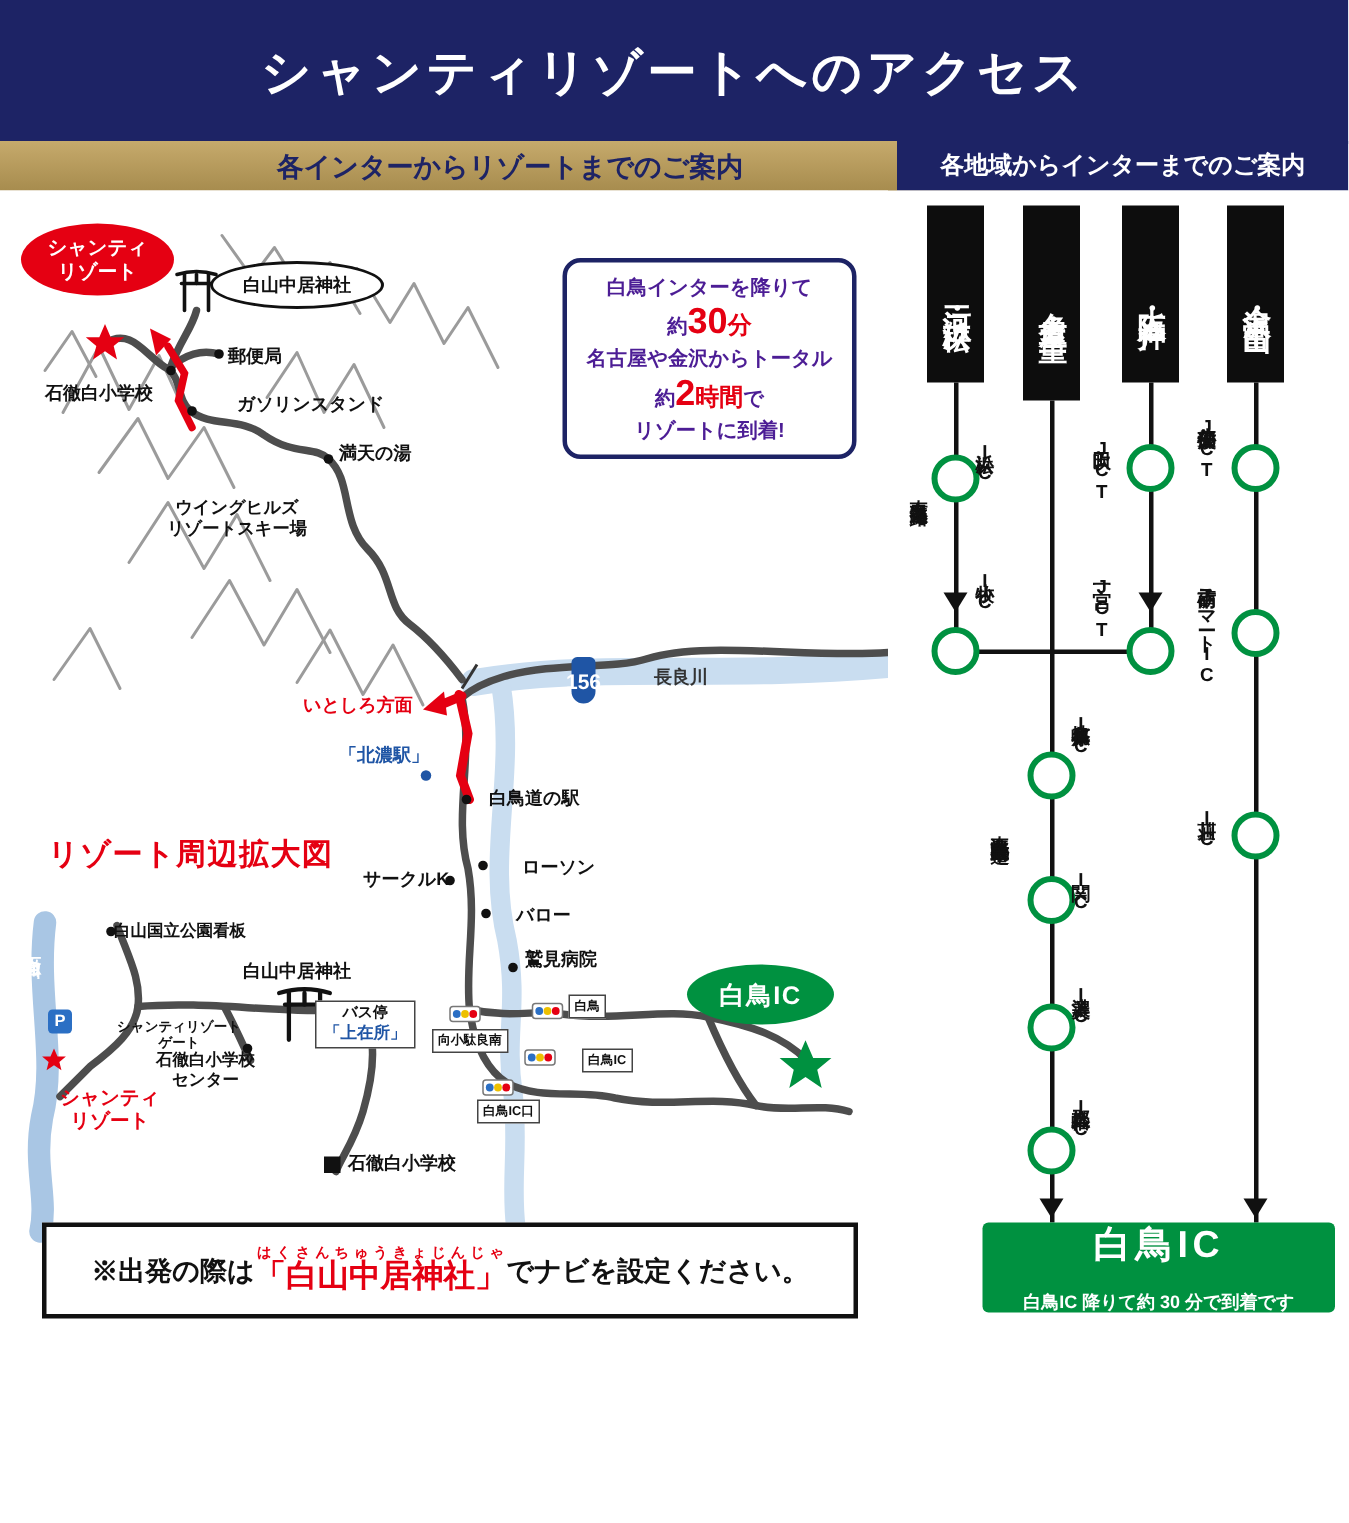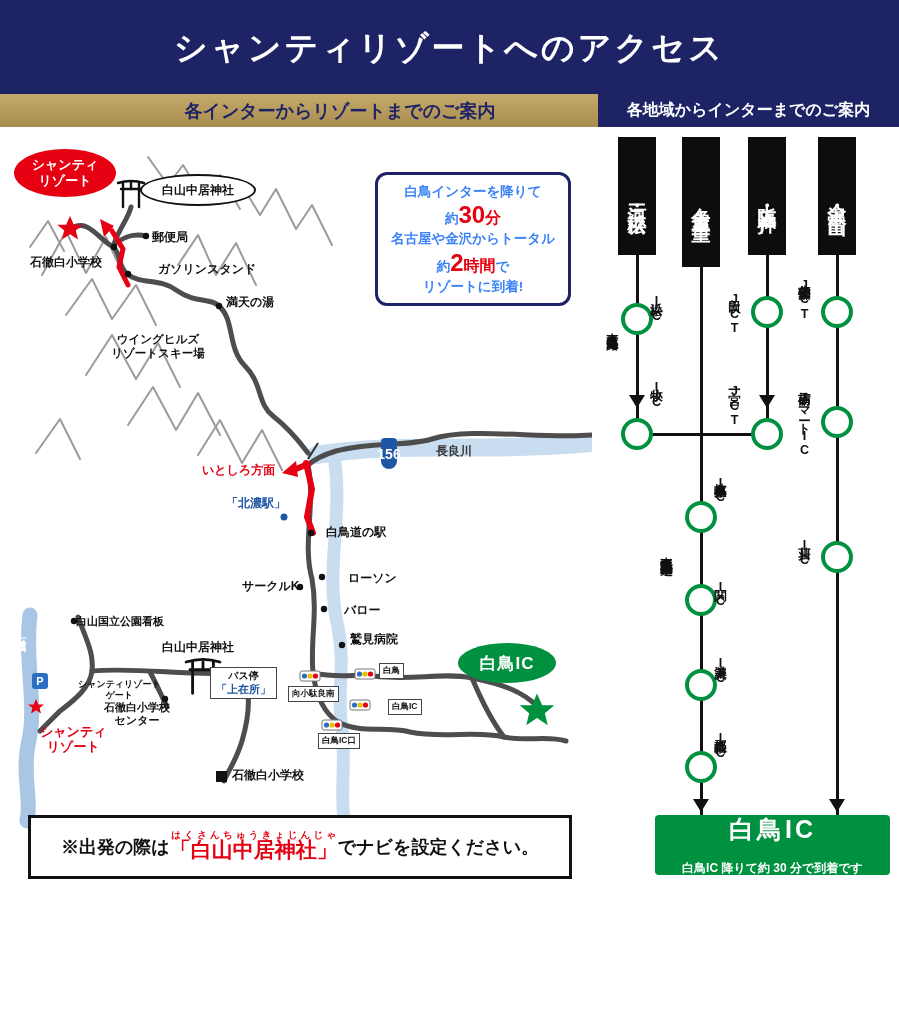--- a/index.html
+++ b/index.html
@@ -51,21 +51,21 @@
            padding:2px 5px;color:#111;text-align:center;line-height:1.25;}
   .busbox .bstop2{color:#1f55a5;font-size:11px;font-weight:bold;}
   .parking-icon{position:absolute;left:32px;top:546px;width:16px;height:16px;background:#2b6fc4;color:#fff;
            font-size:11px;font-weight:bold;display:flex;align-items:center;justify-content:center;border-radius:3px;}
   .big-red-title{font-size:20px;font-weight:bold;color:#e50012;letter-spacing:1px;}
 
   
   .info-box{position:absolute;left:375px;top:45px;width:190px;height:128px;border:3px solid #1d2365;
     border-radius:12px;background:#fff;display:flex;flex-direction:column;align-items:center;
     justify-content:center;gap:1px;text-align:center;}
-  .info-box .t{font-size:13.5px;font-weight:bold;color:#3b82f6;line-height:1.3;}
+  .info-box .t{font-size:13.5px;font-weight:bold;color:#4c1d95;line-height:1.3;}
   .info-box .num{font-size:24px;font-weight:bold;color:#e50012;}
   .info-box .unit{font-size:16px;font-weight:bold;color:#e50012;}
 
   
   .note-box{position:absolute;left:28px;top:688px;width:538px;height:58px;border:3px solid #111;background:#fff;
     display:flex;align-items:center;justify-content:center;}
   .note-box .txt{font-size:18px;font-weight:bold;color:#111;}
   .note-box .shrine{color:#e50012;font-size:21px;font-weight:bold;}
   .note-box rt{font-size:9.5px;color:#e50012;font-weight:bold;}
 
@@ -224,20 +224,21 @@
     <span class="ml" style="left:152px;top:103px;">郵便局</span>
     <span class="ml" style="left:30px;top:128px;">石徹白小学校</span>
     <span class="ml" style="left:158px;top:135px;">ガソリンスタンド</span>
     <span class="ml" style="left:226px;top:168px;">満天の湯</span>
     <span class="ml center" style="left:78px;top:206px;width:160px;font-size:11.5px;">ウイングヒルズ
 リゾートスキー場</span>
     <span class="ml" style="left:436px;top:317px;color:#333;">長良川</span>
     <span class="ml red" style="left:202px;top:336px;">いとしろ方面</span>
     <span class="ml blue" style="left:226px;top:369px;font-weight:bold;">「北濃駅」</span>
     <span class="ml" style="left:326px;top:398px;">白鳥道の駅</span>
+    <span class="ml big-red-title" style="left:32px;top:432px;">リゾート周辺拡大図</span>
     <span class="ml" style="left:242px;top:452px;">サークルK</span>
     <span class="ml" style="left:348px;top:444px;">ローソン</span>
     <span class="ml" style="left:344px;top:476px;">バロー</span>
     <span class="ml" style="left:76px;top:488px;font-size:11px;">白山国立公園看板</span>
     <span class="ml vert" style="left:14px;top:502px;color:#fff;font-size:11px;font-weight:bold;">石徹白川</span>
     <span class="ml" style="left:162px;top:513px;">白山中居神社</span>
     <div class="parking-icon">P</div>
     <span class="ml center" style="left:78px;top:552px;font-size:9px;">シャンティリゾート
 ゲート</span>
     <div class="busbox" style="left:210px;top:540px;">

